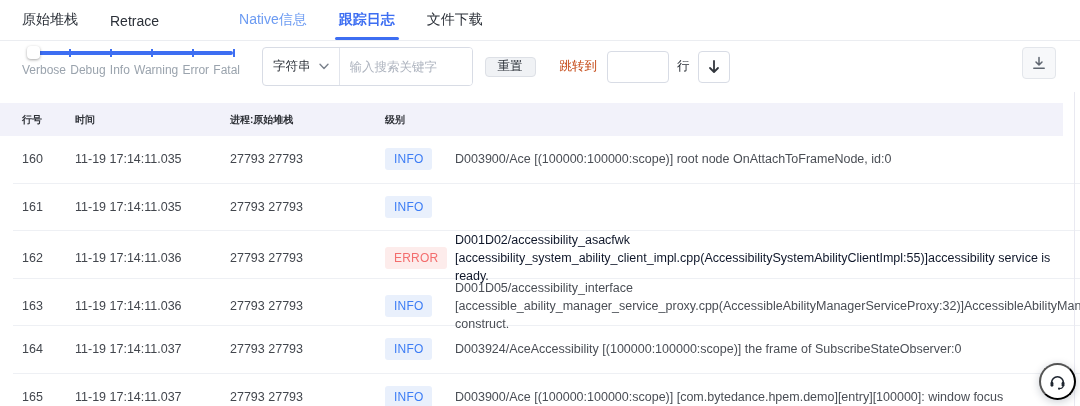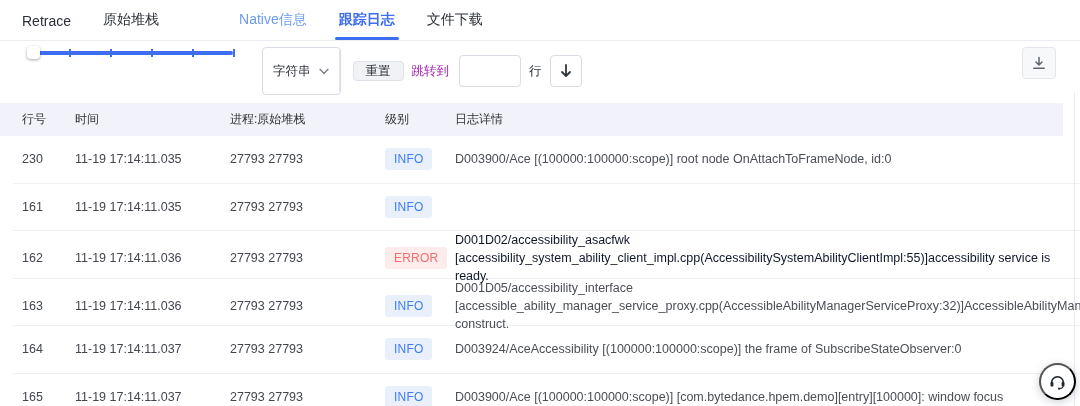--- a/index.html
+++ b/index.html
@@ -23,46 +23,46 @@
   .slider-wrap { position: absolute; left: 22px; top: 6px; width: 218px; }
   .slider-track { position: relative; margin-left: 6px; width: 205px; height: 4px;
     background: #3d6ef2; border-radius: 2px; }
   .slider-tick { position: absolute; top: -2px; width: 2px; height: 8px; background: #3d6ef2; }
   .slider-handle { position: absolute; top: -5px; left: -1px; width: 13px; height: 13px;
     background: #fff; border-radius: 4px; box-shadow: 0 1px 3px rgba(0,0,0,.35); cursor: pointer; }
   .slider-labels { display: flex; justify-content: space-between; margin-top: 8px;
     font-size: 12px; color: #9aa3ad; }
 
   .controls { position: absolute; left: 262px; top: 2px; display: flex; align-items: center; }
-  .search-group { display: flex; align-items: stretch; height: 48px;
+  .search-group { display: flex; align-items: stretch; height: 39px;
     border: 1px solid #d8dce5; border-radius: 4px; background: #fff; overflow: hidden; }
   .search-type { display: flex; align-items: center; gap: 8px; padding: 0 10px;
     border-right: 1px solid #e2e5ec; font-size: 12.5px; color: #2b3038; cursor: pointer; }
   .search-input { border: none; outline: none; width: 132px; padding: 0 10px; font-size: 12.5px;
     color: #2b3038; font-family: inherit; }
   .search-input::placeholder { color: #aeb4bf; }
   .reset-btn { margin-left: 12px; height: 20px; padding: 0 12px; font-size: 12.5px; color: #2b3038;
     background: #f0f2f5; border: 1px solid #dde0e6; border-radius: 4px; cursor: pointer;
     font-family: inherit; }
-  .jump-label { margin-left: 8px; font-size: 12.5px; color: #a21caf; }
+  .jump-label { margin-left: 24px; font-size: 12.5px; color: #c2410c; }
   .jump-input { margin-left: 10px; width: 62px; height: 32px; border: 1px solid #d8dce5;
     border-radius: 4px; padding: 0 8px; font-size: 12.5px; outline: none; font-family: inherit; }
   .jump-unit { margin-left: 8px; font-size: 12.5px; color: #2b3038; }
   .jump-btn { margin-left: 8px; width: 32px; height: 32px; display: flex; align-items: center;
     justify-content: center; background: #fff; border: 1px solid #d8dce5; border-radius: 4px;
     cursor: pointer; }
   .download-btn { position: absolute; right: 24px; top: 2px; width: 34px; height: 32px;
     display: flex; align-items: center; justify-content: center; background: #f7f8fa;
     border: 1px solid #e3e6eb; border-radius: 4px; cursor: pointer; }
 
   
   .log-table { margin-top: 8px; }
   .thead { display: grid; grid-template-columns: 53px 155px 155px 70px 1fr;
     align-items: center; height: 33px; margin: 0 17px 0 0; padding-left: 22px;
-    background: #f2f2fa; font-size: 12px; font-weight: normal; color: #2f3238; }
+    background: #f2f2fa; font-size: 10px; font-weight: bold; color: #2f3238; }
   .trow { display: grid; grid-template-columns: 53px 155px 155px 70px 1fr;
     align-items: center; height: 47.5px; margin-left: 13px; padding-left: 9px;
     border-bottom: 1px solid #eef0f4; font-size: 12.5px; color: #42464d; cursor: default; }
   .cell-detail { line-height: 1.45; color: #4a4e55; }
   .detail-error { color: #0f172a; }
   .badge { display: inline-block; justify-self: start; padding: 4px 9px; border-radius: 3px;
     font-size: 12px; letter-spacing: .2px; }
   .badge-info { background: #e9f0fc; color: #3d7df5; }
   .badge-error { background: #fdeceb; color: #f36d6d; }
 
@@ -72,49 +72,58 @@
   .support-fab { position: absolute; right: 4px; bottom: 6px; width: 37px; height: 37px;
     border-radius: 50%; background: #fff; box-shadow: 0 2px 8px rgba(20,30,60,.22);
     display: flex; align-items: center; justify-content: center; cursor: pointer; }
 </style>
 </head>
 <body>
 
 <div class="page">
 
   <div class="tabbar">
+    <div class="tab">原始堆栈</div>
     <div class="tab">Retrace</div>
-    <div class="tab">原始堆栈</div>
     <div class="tab alt">Native信息</div>
     <div class="tab active">跟踪日志</div>
     <div class="tab">文件下载</div>
   </div>
 
   <div class="toolbar">
 
     <div class="slider-wrap">
       <div class="slider-track">
         <div class="slider-tick" style="left:0%"></div>
         <div class="slider-tick" style="left:20%"></div>
         <div class="slider-tick" style="left:40%"></div>
         <div class="slider-tick" style="left:60%"></div>
         <div class="slider-tick" style="left:80%"></div>
         <div class="slider-tick" style="left:100%"></div>
         <div class="slider-handle"></div>
       </div>
+      <div class="slider-labels">
+        <span>Verbose</span>
+        <span>Debug</span>
+        <span>Info</span>
+        <span>Warning</span>
+        <span>Error</span>
+        <span>Fatal</span>
+      </div>
     </div>
 
     <div class="controls">
       <div class="search-group">
         <div class="search-type">
           <span>字符串</span>
           <svg width="10" height="7" viewBox="0 0 10 7">
             <path d="M1 1.2 L5 5.4 L9 1.2" fill="none" stroke="#7b828c" stroke-width="1.4" stroke-linecap="round" stroke-linejoin="round"></path>
           </svg>
         </div>
+        <input class="search-input" type="text" placeholder="输入搜索关键字" style="">
       </div>
       <button class="reset-btn">重置</button>
       <span class="jump-label">跳转到</span>
       <input class="jump-input" type="text" value="" style="">
       <span class="jump-unit">行</span>
       <button class="jump-btn">
         <svg width="12" height="14" viewBox="0 0 12 14">
           <path d="M6 1 V11.5 M2 8 L6 12 L10 8" fill="none" stroke="#32363d" stroke-width="1.8" stroke-linecap="round" stroke-linejoin="round"></path>
         </svg>
       </button>
@@ -127,25 +136,24 @@
       </svg>
     </button>
   </div>
 
   <div class="log-table">
     <div class="thead">
       <div>行号</div>
       <div>时间</div>
       <div>进程:原始堆栈</div>
       <div>级别</div>
-      <div>日志详情</div>
     </div>
     <div>
     <div class="trow">
-      <div>230</div>
+      <div>160</div>
       <div>11-19 17:14:11.035</div>
       <div>27793 27793</div>
       <div><span class="badge badge-info">INFO</span></div>
       <div class="cell-detail">
             <div>D003900/Ace [(100000:100000:scope)] root node OnAttachToFrameNode, id:0</div>
           </div>
     </div>
 
     <div class="trow">
       <div>161</div>

